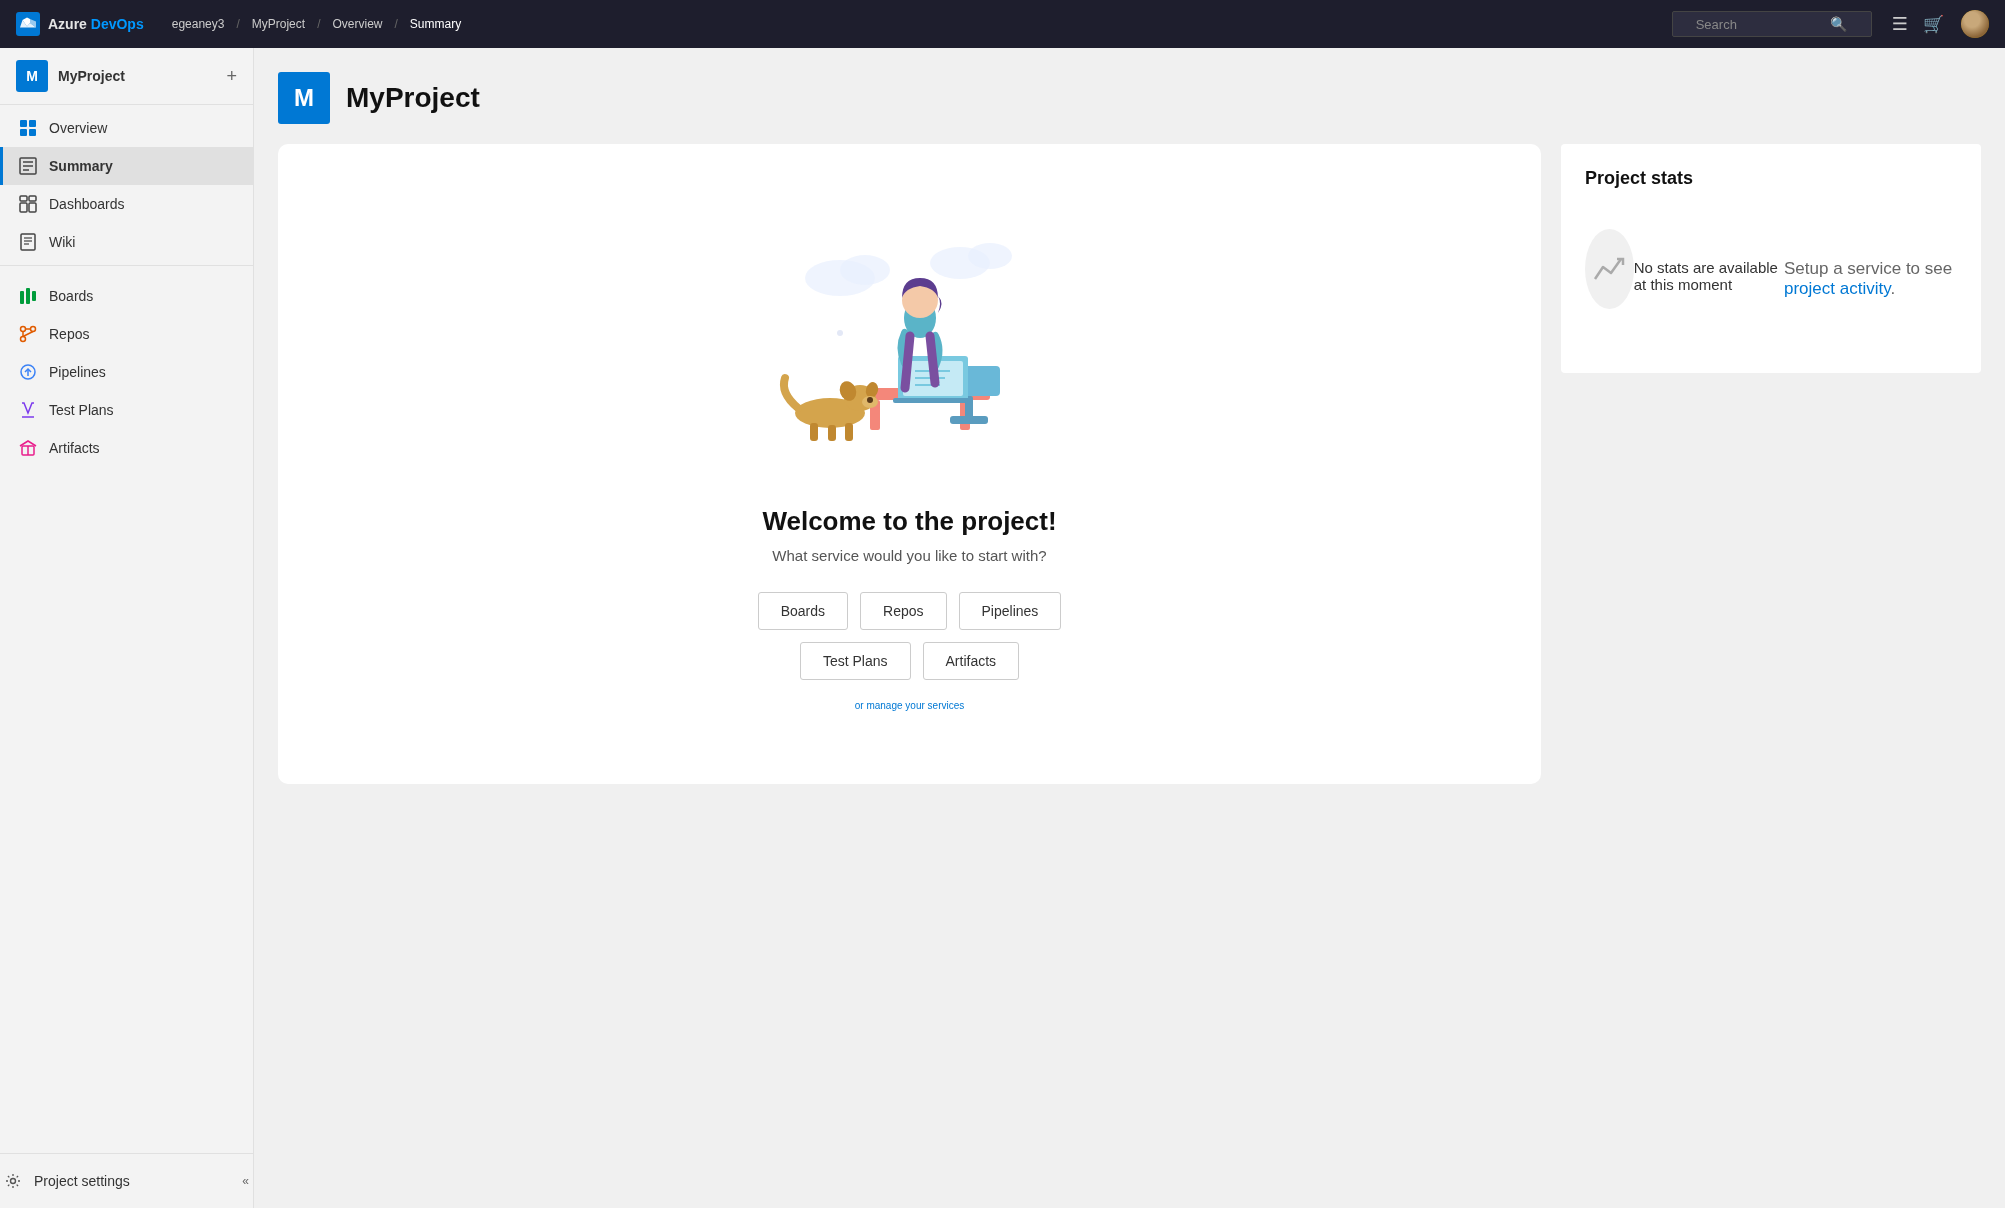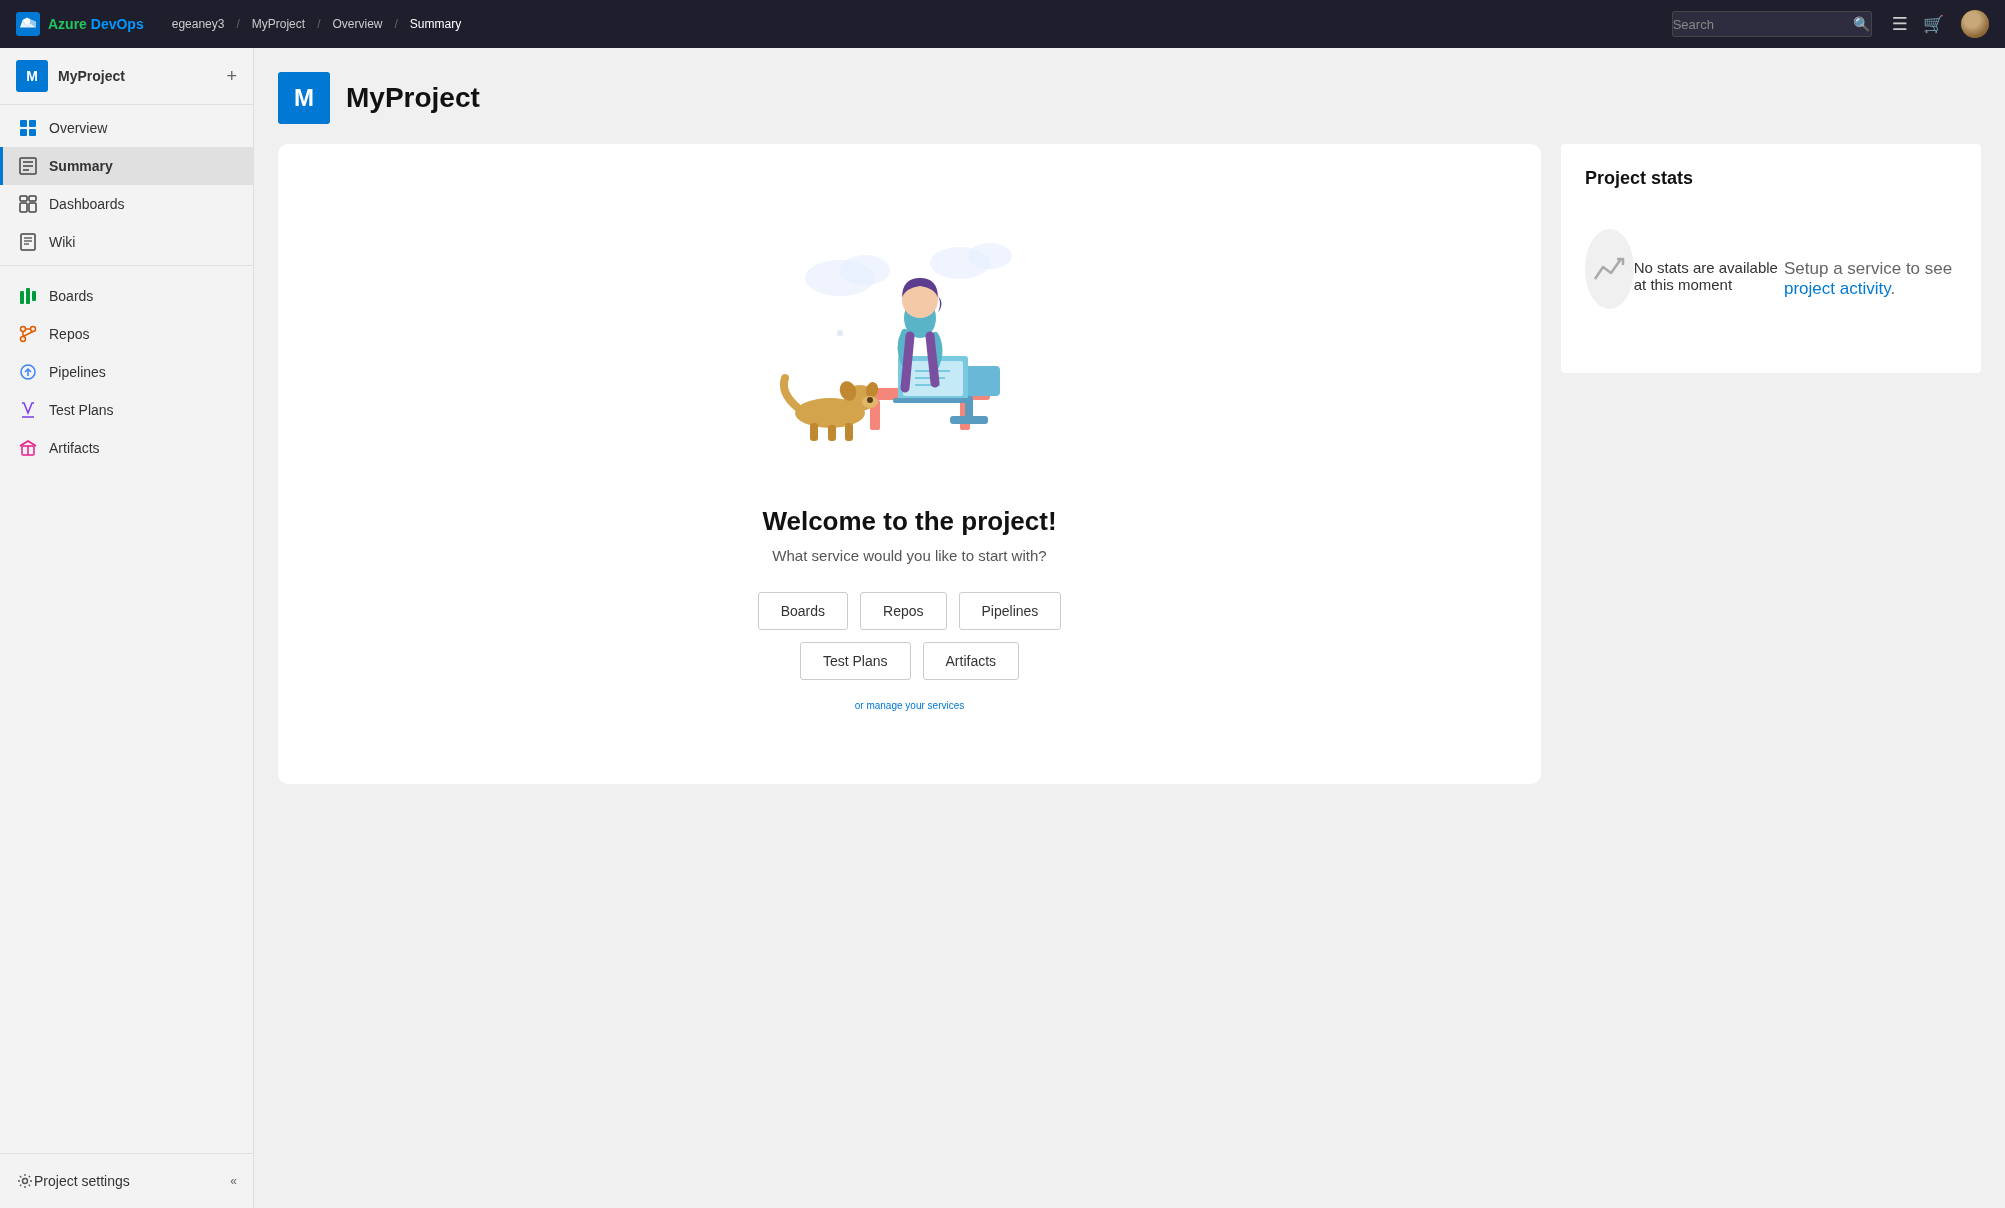--- a/index.html
+++ b/index.html
@@ -25,34 +25,34 @@
       font-weight: 600;
     }
     .topbar-logo-icon {
       width: 24px; height: 24px;
       background: #0078d4;
       border-radius: 3px;
       display: flex; align-items: center; justify-content: center;
       color: white; font-size: 14px; font-weight: bold;
     }
     .topbar-logo-text { color: white; }
-    .topbar-logo-text span { color: #22c55e; }
+    .topbar-logo-text span { color: #e5e5e5; }
     .topbar-breadcrumb {
       display: flex; align-items: center; gap: 12px;
       color: #cccccc; font-size: 12px; margin-left: 16px; flex: 1;
     }
     .topbar-breadcrumb a { color: #cccccc; text-decoration: none; }
     .topbar-breadcrumb .sep { color: #666; }
     .topbar-breadcrumb .current { color: white; }
     .topbar-search {
       display: flex; align-items: center;
       background: #2d2d3f;
       border: 1px solid #444;
       border-radius: 2px;
-      padding: 4px 0; gap: 8px;
+      padding: 4px 23px; gap: 8px;
       width: 200px;
     }
     .topbar-search input {
       background: transparent; border: none; outline: none;
       color: #ccc; font-size: 13px; width: 100%;
     }
     .topbar-search input::placeholder { color: #888; }
     .topbar-icons {
       display: flex; align-items: center; gap: 16px; margin-left: 8px;
     }
@@ -116,22 +116,22 @@
     }
     .sidebar-icon {
       width: 18px; height: 18px; flex-shrink: 0;
       display: flex; align-items: center; justify-content: center;
     }
     .sidebar-bottom {
       border-top: 1px solid #e0e0e0;
       padding: 8px 0;
     }
     .sidebar-settings {
-      display: flex; align-items: center; gap: 0;
-      padding: 10px 16px; cursor: pointer; color: #333; font-size: 14px;
+      display: flex; align-items: center; gap: 12px;
+      padding: 10px 4px; cursor: pointer; color: #333; font-size: 14px;
     }
     .sidebar-collapse {
       color: #666; margin-left: auto; font-size: 12px;
     }
 
     
     .content {
       flex: 1; overflow-y: auto; background: #f0f0f0; padding: 24px;
     }
     .project-header {

